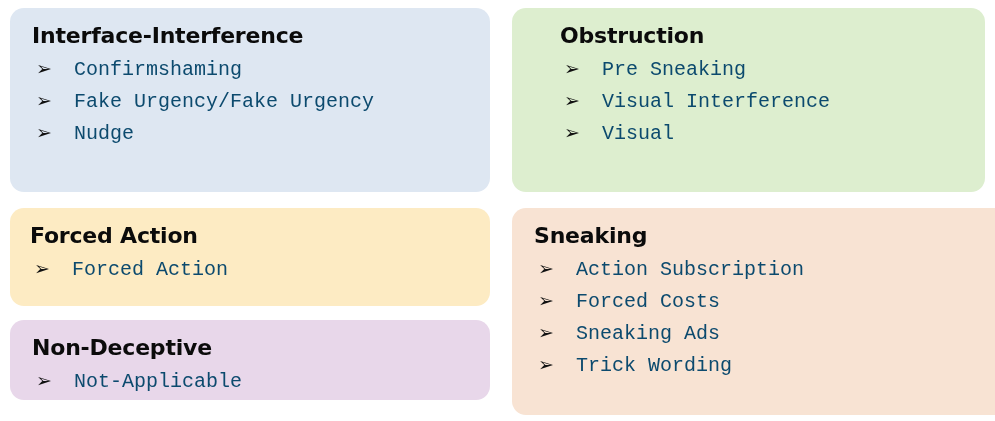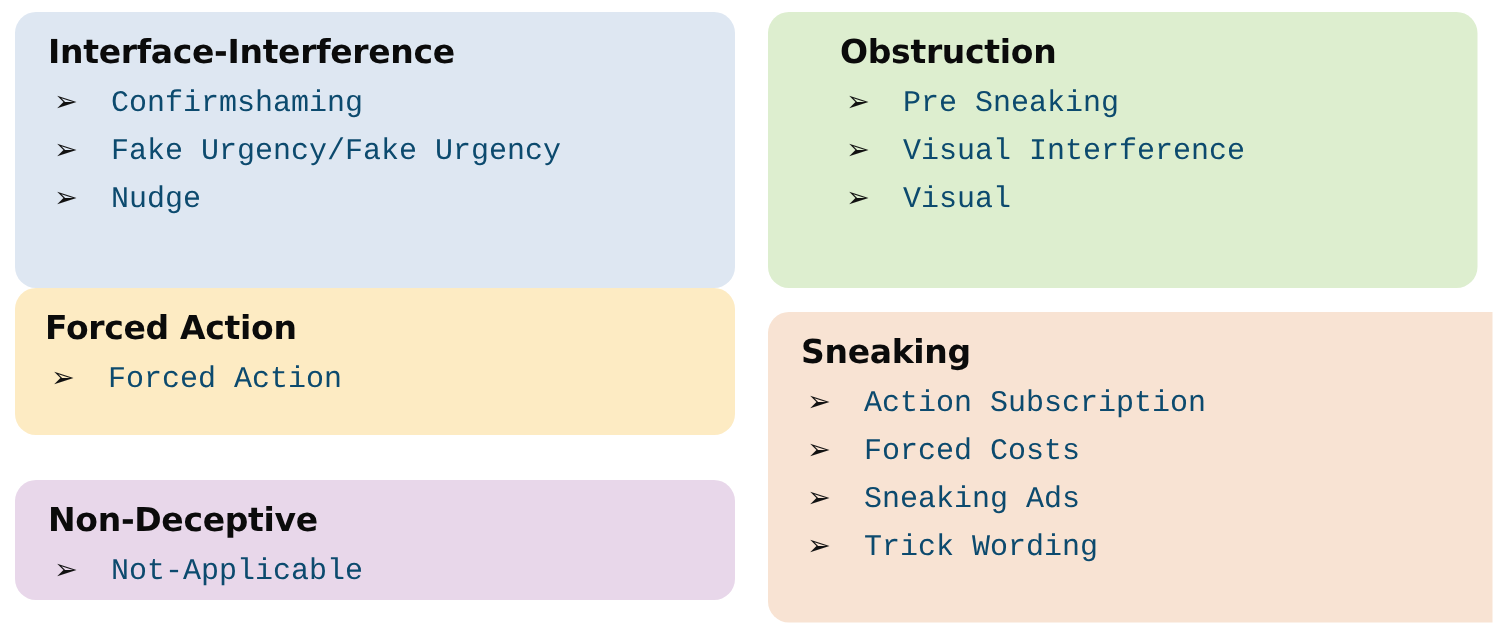--- a/index.html
+++ b/index.html
@@ -26,21 +26,21 @@
   .card {
     position: absolute;
     box-sizing: border-box;
     border-radius: 14px;
     padding: 14px 18px 12px 22px;
   }
 
   
   .card.pos-interface    { left: 10px;  top: 8px;   width: 480px; height: 184px; }
   .card.pos-obstruction  { left: 512px; top: 8px;   width: 473px; height: 184px; padding-left: 48px; }
-  .card.pos-forced       { left: 10px;  top: 192px; width: 480px; height: 98px; padding-left: 20px;  }
+  .card.pos-forced       { left: 10px;  top: 208px; width: 480px; height: 98px; padding-left: 20px;  }
   .card.pos-nondeceptive { left: 10px;  top: 320px; width: 480px; height: 80px;  }
   .card.pos-sneaking     { left: 512px; top: 208px; width: 519px; height: 207px; }
 
   .card-title {
     font-family: "DejaVu Sans", sans-serif;
     font-weight: bold;
     font-size: 22px;
     line-height: 28px;
     letter-spacing: -0.2px;
     color: #0b0b0b;

